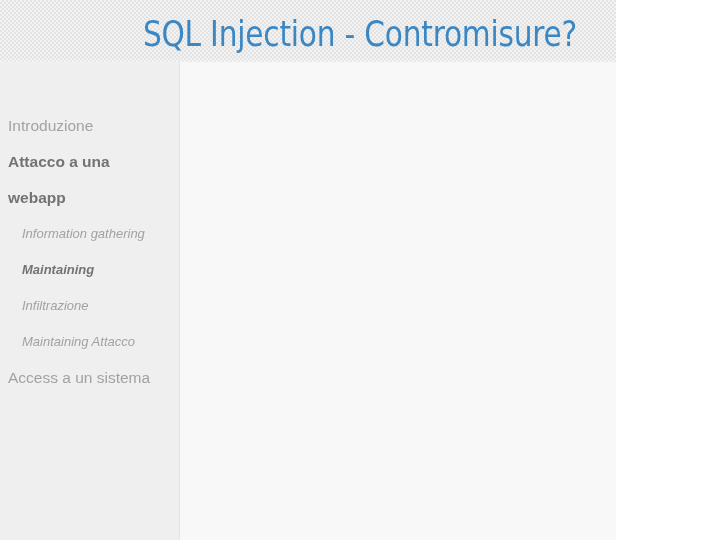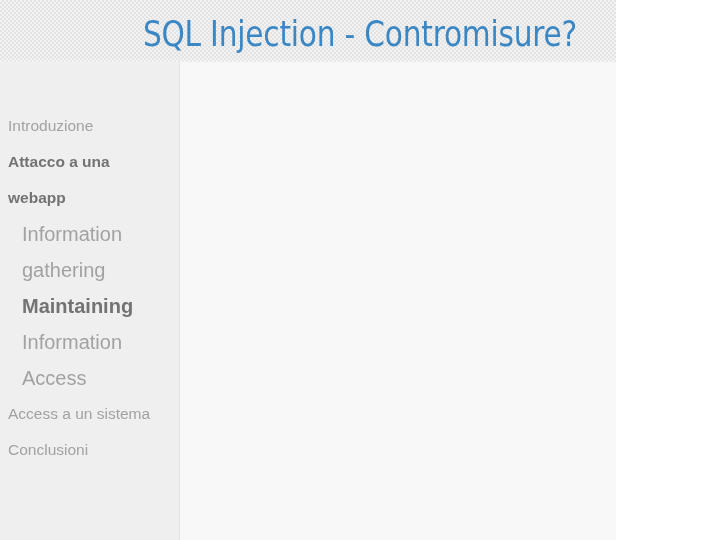--- a/index.html
+++ b/index.html
@@ -98,21 +98,22 @@
     font-size: 15.5px;
     font-weight: 400;
     line-height: 36px;
     padding-left: 8px;
     padding-right: 16px;
     white-space: normal;
   }
 
   .nav-item.indent {
     padding-left: 22px;
-    font-size: 20px;
+    font-size: 13px;
+    font-style: italic;
   }
 
   .nav-item.active {
     color: #737373;
     font-weight: bold;
   }
 
   
   #content {
     position: absolute;
@@ -132,23 +133,23 @@
     <div id="title">SQL Injection - Contromisure?</div>
     <div id="header-fade"></div>
   </div>
 
   <div id="sidebar">
     <div id="sidebar-nav">
         <div class="nav-item">Introduzione</div>
         <div class="nav-item active">Attacco a una webapp</div>
         <div class="nav-item indent">Information gathering</div>
         <div class="nav-item indent active">Maintaining</div>
-        <div class="nav-item indent">Information Access</div>
+        <div class="nav-item indent">Infiltrazione</div>
+        <div class="nav-item indent">Maintaining Attacco</div>
         <div class="nav-item">Access a un sistema</div>
-        <div class="nav-item">Conclusioni</div>
       </div>
   </div>
 
   <div id="sidebar-divider"></div>
 
   <div id="content"></div>
 
 </div>
 
 </body></html>

